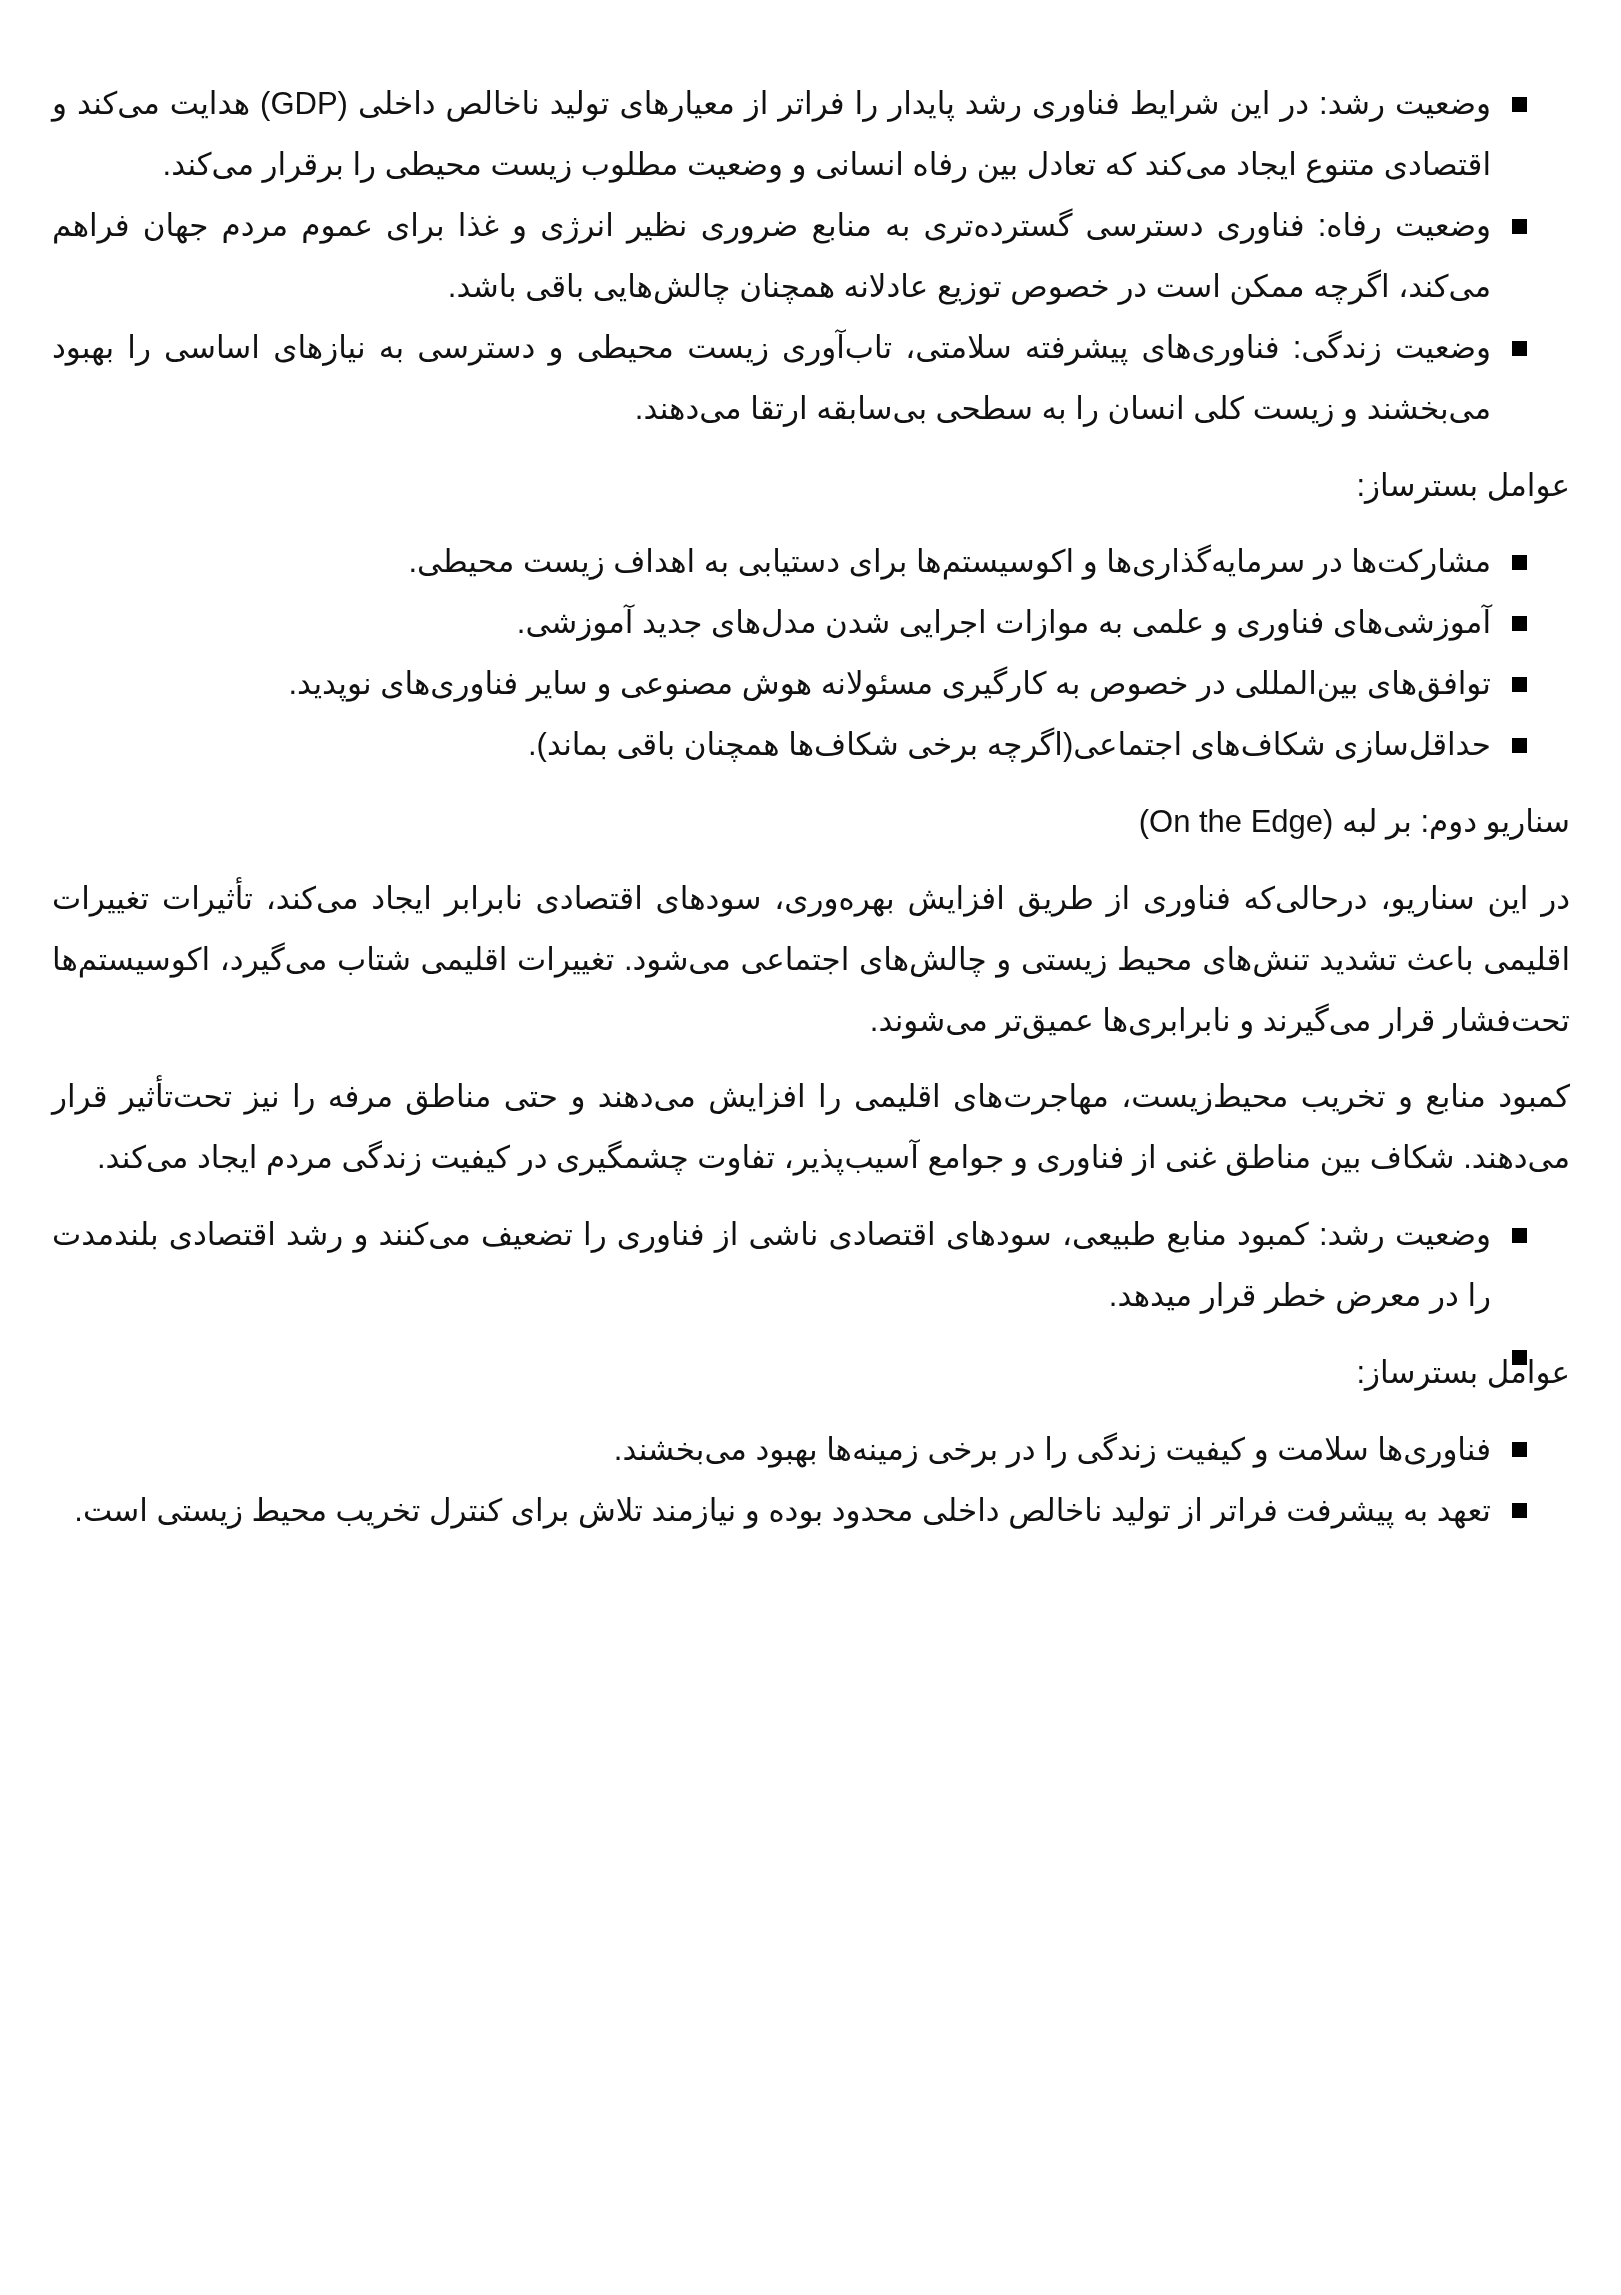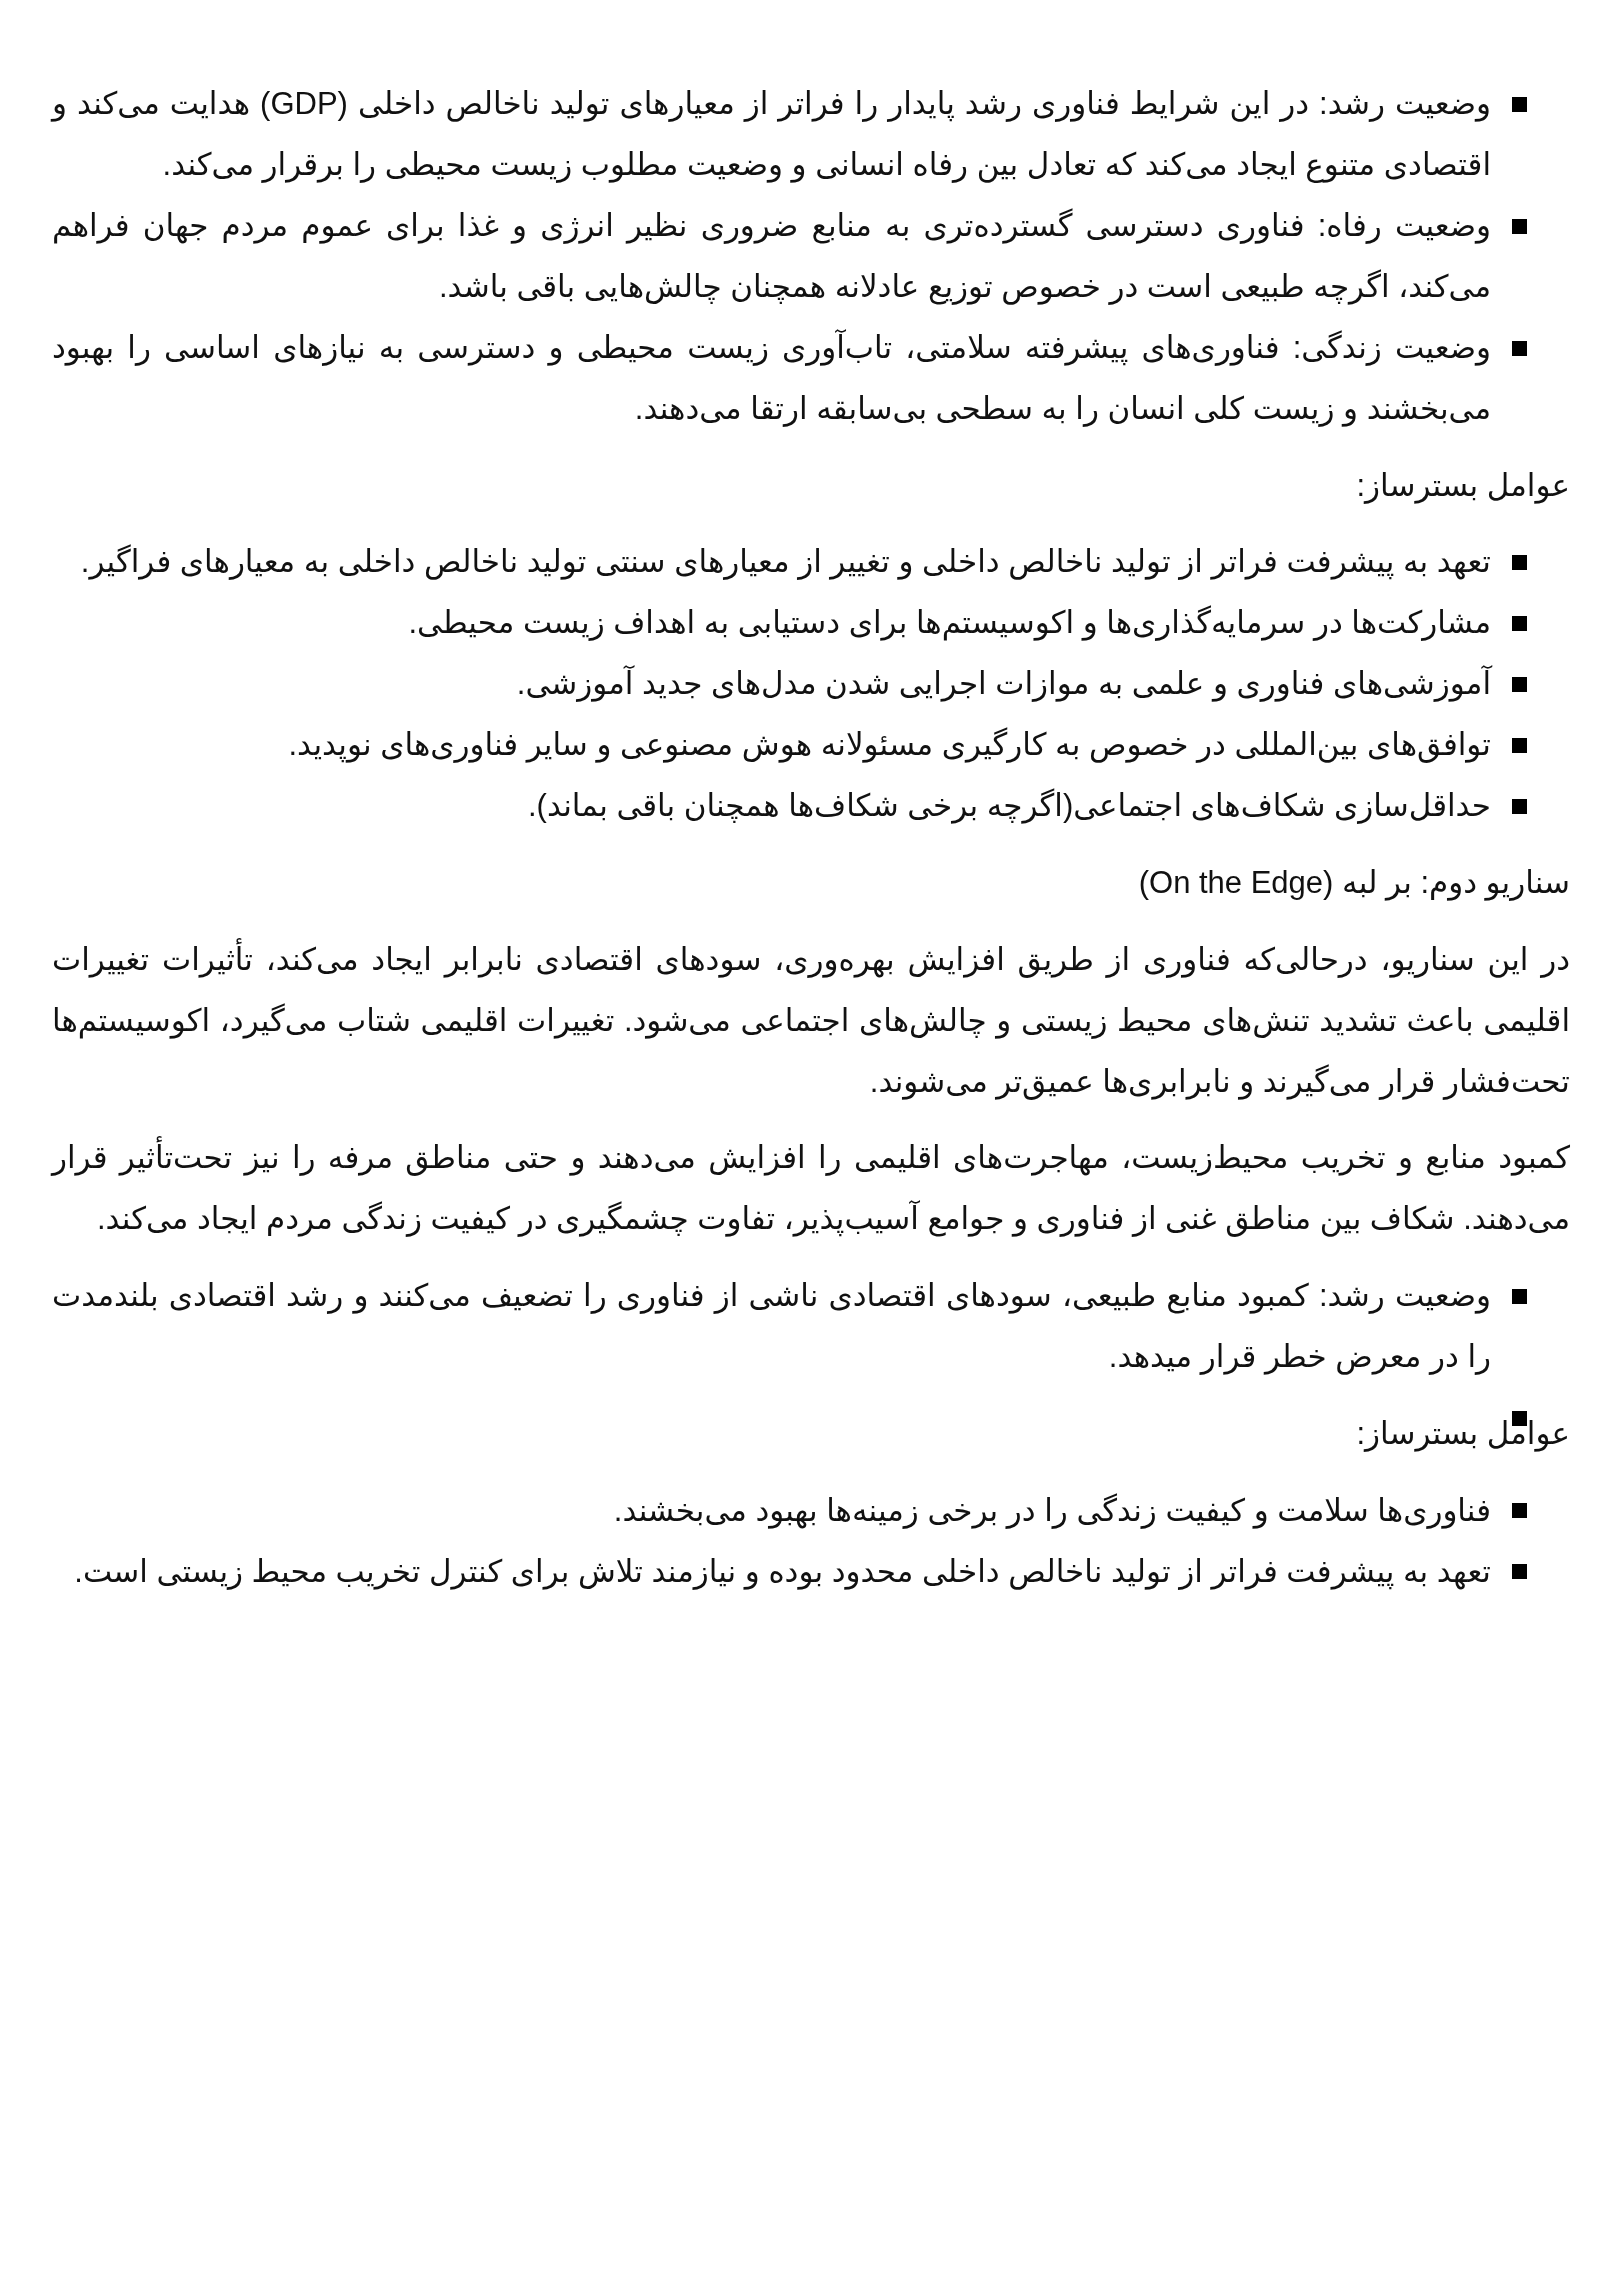--- a/index.html
+++ b/index.html
@@ -41,28 +41,27 @@
   }
   .heading-line { }
 </style>
 </head>
 <body>
 
 <div class="page">
 
   <ul>
       <li><span class="sq"></span><span>وضعیت رشد: در این شرایط فناوری رشد پایدار را فراتر از معیارهای تولید ناخالص داخلی (GDP) هدایت می‌کند و اقتصادی متنوع ایجاد می‌کند که تعادل بین رفاه انسانی و وضعیت مطلوب زیست محیطی را برقرار می‌کند.</span></li>
-      <li><span class="sq"></span><span>وضعیت رفاه: فناوری دسترسی گسترده‌تری به منابع ضروری نظیر انرژی و غذا برای عموم مردم جهان فراهم می‌کند، اگرچه طبیعی است در خصوص توزیع عادلانه همچنان چالش‌هایی باقی باشد.</span></li>
+      <li><span class="sq"></span><span>وضعیت رفاه: فناوری دسترسی گسترده‌تری به منابع ضروری نظیر انرژی و غذا برای عموم مردم جهان فراهم می‌کند، اگرچه ممکن است در خصوص توزیع عادلانه همچنان چالش‌هایی باقی باشد.</span></li>
       <li><span class="sq"></span><span>وضعیت زندگی: فناوری‌های پیشرفته سلامتی، تاب‌آوری زیست محیطی و دسترسی به نیازهای اساسی را بهبود می‌بخشند و زیست کلی انسان را به سطحی بی‌سابقه ارتقا می‌دهند.</span></li>
     </ul>
 
   <p class="heading-line">عوامل بسترساز:</p>
 
   <ul>
-      <li><span class="sq"></span><span>تعهد به پیشرفت فراتر از تولید ناخالص داخلی و تغییر از معیارهای سنتی تولید ناخالص داخلی به معیارهای فراگیر.</span></li>
       <li><span class="sq"></span><span>مشارکت‌ها در سرمایه‌گذاری‌ها و اکوسیستم‌ها برای دستیابی به اهداف زیست محیطی.</span></li>
       <li><span class="sq"></span><span>آموزشی‌های فناوری و علمی به موازات اجرایی شدن مدل‌های جدید آموزشی.</span></li>
       <li><span class="sq"></span><span>توافق‌های بین‌المللی در خصوص به کارگیری مسئولانه هوش مصنوعی و سایر فناوری‌های نوپدید.</span></li>
       <li><span class="sq"></span><span>حداقل‌سازی شکاف‌های اجتماعی(اگرچه برخی شکاف‌ها همچنان باقی بماند).</span></li>
     </ul>
 
   <p class="heading-line">سناریو دوم: بر لبه (On the Edge)</p>
 
   <p>در این سناریو، درحالی‌که فناوری از طریق افزایش بهره‌وری، سودهای اقتصادی نابرابر ایجاد می‌کند، تأثیرات تغییرات اقلیمی باعث تشدید تنش‌های محیط زیستی و چالش‌های اجتماعی می‌شود. تغییرات اقلیمی شتاب می‌گیرد، اکوسیستم‌ها تحت‌فشار قرار می‌گیرند و نابرابری‌ها عمیق‌تر می‌شوند.</p>
 

